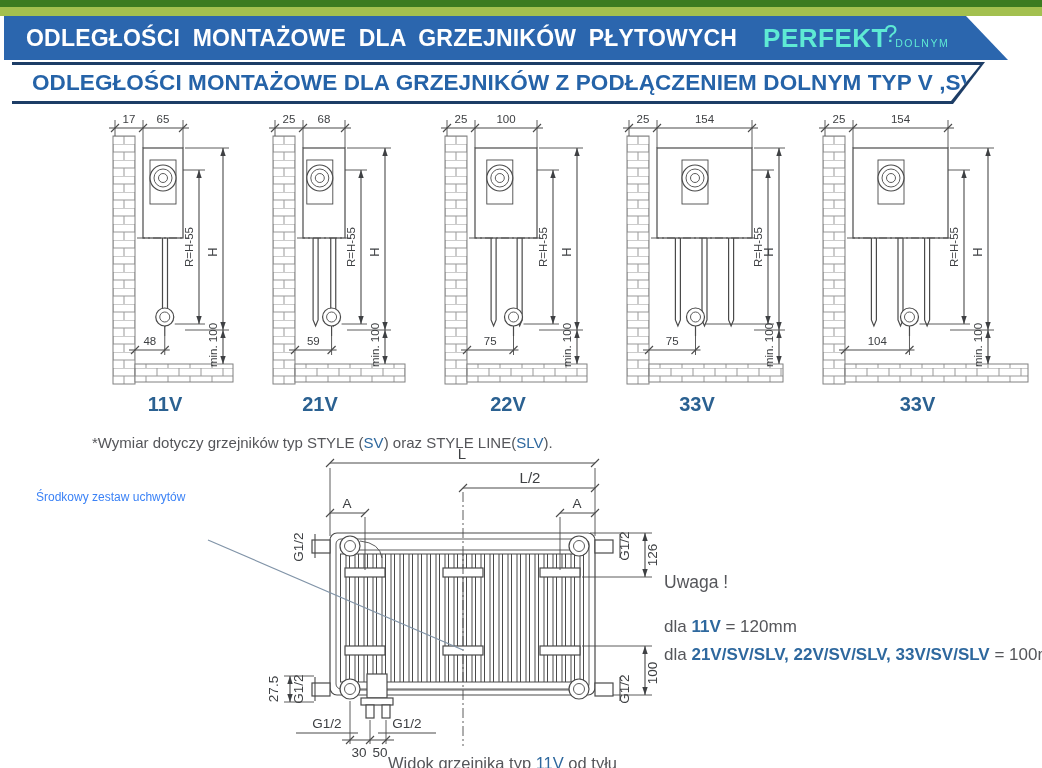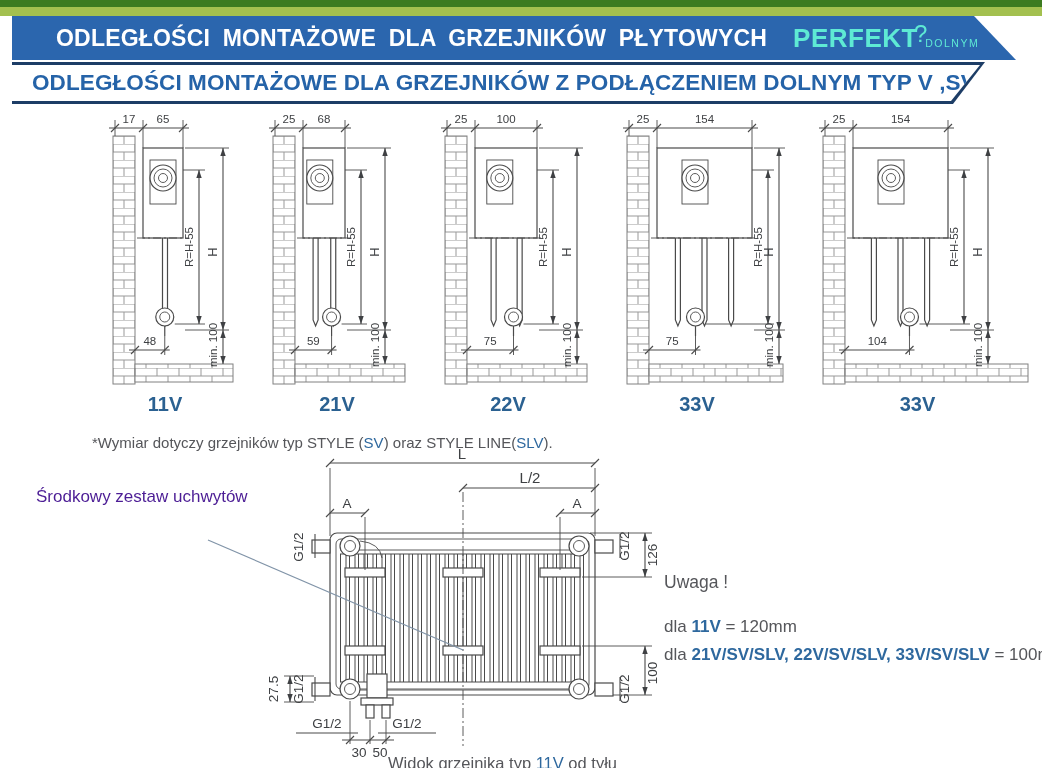--- a/index.html
+++ b/index.html
@@ -1,23 +1,23 @@
 <!DOCTYPE html>
 <html><head>
 <meta charset="utf-8">
 <style>
   html,body{margin:0;padding:0;background:#e8e8e8;}
   .page{position:relative;width:1042px;height:768px;background:#fff;overflow:hidden;
         font-family:"Liberation Sans",sans-serif;color:#55565a;}
   
   .stripe-dark{position:absolute;left:0;top:0;width:1042px;height:7px;}
   .stripe-light{position:absolute;left:0;top:7px;width:1042px;height:9px;}
-  .banner1{position:absolute;left:12px;top:16px;width:1004px;height:44px;
+  .banner1{position:absolute;left:4px;top:16px;width:1004px;height:44px;
            clip-path:polygon(0 0,962px 0,1004px 100%,0 100%);
-           display:flex;align-items:center;padding-left:44px;box-sizing:border-box;}
+           display:flex;align-items:center;padding-left:22px;box-sizing:border-box;}
   .banner1 .t1{color:#fff;font-size:23px;font-weight:bold;word-spacing:6px;letter-spacing:.2px;white-space:nowrap;}
   .logo{display:flex;align-items:baseline;margin-left:26px;color:#5eead4;}
   .logo .nm{font-size:26px;font-weight:bold;letter-spacing:.5px;}
   .logo .hook{font-size:24px;font-weight:300;margin-left:-4px;position:relative;top:-5px;}
   .logo .sub{font-size:10.5px;letter-spacing:1.5px;margin-left:-2px;}
   .b2outer{position:absolute;left:12px;top:62px;width:1004px;height:42px;
            clip-path:polygon(0 0,973px 0,941px 100%,0 100%);}
   .b2inner{position:absolute;left:0;top:3px;height:36px;width:100%;background:#fff;
            clip-path:polygon(0 0,968px 0,939px 100%,0 100%);
            display:flex;align-items:center;padding-left:20px;box-sizing:border-box;}
@@ -31,21 +31,21 @@
   svg .rvbig{font-size:15px;}
   .ln{fill:none;stroke:#4a4a4a;stroke-width:1.2;}
   .lt{fill:none;stroke:#4a4a4a;stroke-width:.9;}
   .dl{stroke:#4a4a4a;stroke-width:1.1;}
   .ar{fill:#3e4043;stroke:none;}
   .wh{fill:#fff;stroke:#4a4a4a;stroke-width:1.2;}
   
   .footnote{position:absolute;left:92px;top:434px;font-size:15px;color:#55565a;text-align:center;}
   .blue{color:#2e689e;}
   .bluebold{color:#2e689e;font-weight:600;}
-  .left-note{position:absolute;left:36px;top:486px;font-size:17px;line-height:22px;color:#4c1d95;}
+  .left-note{position:absolute;left:36px;top:486px;font-size:12px;line-height:22px;color:#3b82f6;}
   .caption{position:absolute;left:388px;top:731px;font-size:16.5px;color:#55565a;white-space:nowrap;margin-top:23px;}
   .right-note{position:absolute;left:664px;top:535px;width:378px;font-size:17px;line-height:21.5px;}
   .right-note .title{font-size:17.5px;margin-bottom:22px;margin-top:37px;}
   .right-note .la{margin-top:18px;}
   .right-note .lb{margin-top:7px;white-space:nowrap;}
   .rearsvg{position:absolute;left:200px;top:446px;}
 </style>
 </head>
 <body>
 
@@ -161,21 +161,21 @@
         <polygon class="ar" points="137.3,226 142.7,226 140,218"></polygon>
         <polygon class="ar" points="137.3,210 142.7,210 140,218"></polygon>
       <text style="font-size:13px" transform="rotate(-90 134 140)" x="134" y="140">H</text>
       <text transform="rotate(-90 134 233)" x="134" y="233">min. 100</text>
       <line class="lt" x1="86.58" y1="224" x2="86.58" y2="243"></line>
       <line class="dl" x1="44" y1="238" x2="91.58" y2="238"></line>
       <line class="dl" x1="46" y1="242" x2="54" y2="234"></line>
         <line class="dl" x1="82.58" y1="242" x2="90.58" y2="234"></line>
       <text x="68.28999999999999" y="233">59</text>
       </svg>
-      <div class="dlabel" style="left: 251px; width: 172px;">21V</div>
+      <div class="dlabel" style="left: 234px; width: 172px;">21V</div>
       <svg class="sidesvg" viewBox="0 0 182 282" width="182" height="282" style="left: 417px;">
       <defs>
           <pattern id="bw2" width="22" height="16" patternUnits="userSpaceOnUse">
         <rect width="22" height="16" fill="#fff"></rect>
         <path d="M0 0H22M0 8H22M6 0V8M17 8V16" fill="none" stroke="#9a9a9a" stroke-width="1"></path>
       </pattern>
         </defs>
       <rect x="28" y="24" width="22" height="248" fill="url(#bw2)" stroke="#808080" stroke-width="1"></rect>
       <rect x="50" y="252" width="120" height="18" fill="url(#bw2)" stroke="#808080" stroke-width="1"></rect>
       <line class="lt" x1="30" y1="8" x2="30" y2="24"></line>

